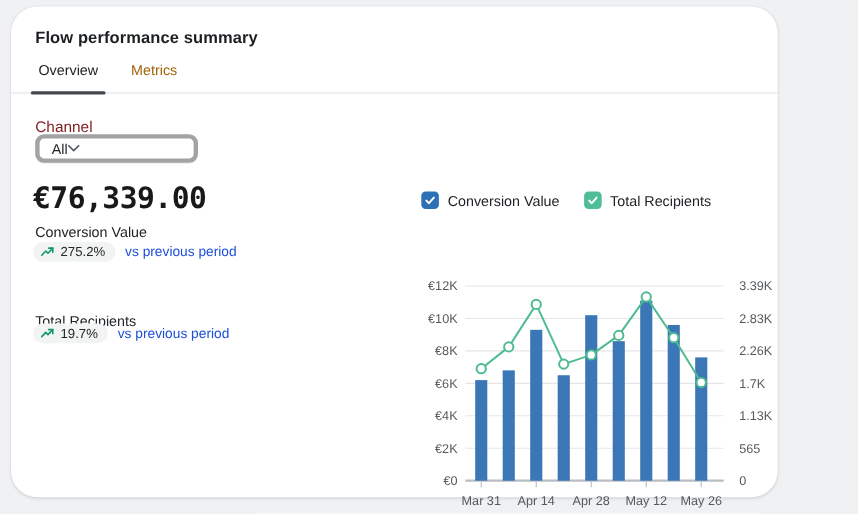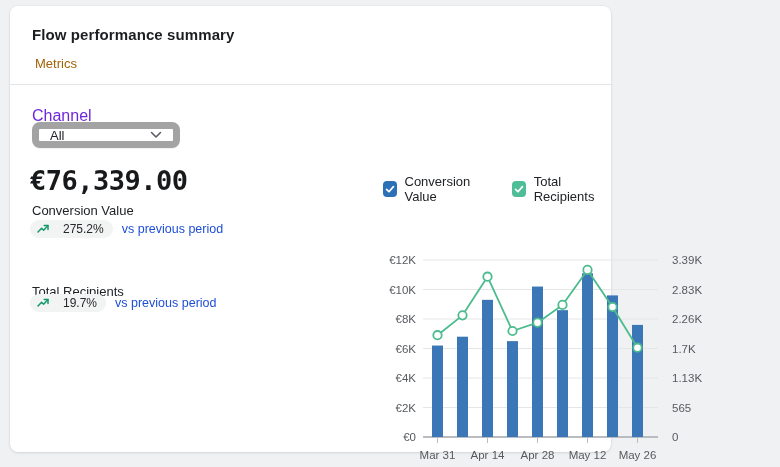--- a/index.html
+++ b/index.html
@@ -4,59 +4,59 @@
 <style>
   * { margin:0; padding:0; box-sizing:border-box; }
   html,body { width:780px; height:467px; overflow:hidden; }
   body {
     background:#f0f1f3;
     font-family:"Liberation Sans", sans-serif;
     color:#202327;
     position:relative;
   }
   .card {
-    position:absolute; left:10px; top:6px; width:601px; height:446px;
-    background:#ffffff; border-radius:8px;
+    position:absolute; left:10px; top:6px; width:697px; height:446px;
+    background:#ffffff; border-radius:24px;
     box-shadow:0 1px 3px rgba(0,0,0,.10), 0 0 0 1px rgba(0,0,0,.02);
   }
   .card-title {
     position:absolute; left:22px; top:20px;
     font-size:15px; font-weight:bold; color:#1c1f22; letter-spacing:.1px;
   }
   .tabs {
     position:absolute; left:0; right:0; top:48px;
     display:flex; gap:28px; padding-left:24px;
     border-bottom:1px solid #e4e5e7;
   }
   .tab {
     position:relative; font-size:13px; color:#a16207;
     padding:2px 1px 13px; cursor:pointer; white-space:nowrap;
   }
   .tab.active { color:#202327; }
   .tab.active::after {
     content:""; position:absolute; left:-6px; right:-6px; bottom:-2px;
     height:3px; background:#43484d; border-radius:3px;
   }
-  .field-label { position:absolute; left:22px; top:101px; font-size:16px; color:#6d28d9; }
+  .field-label { position:absolute; left:22px; top:101px; font-size:14px; color:#7f1d1d; }
   .select-box {
     position:absolute; left:22px; top:116px; width:148px; height:26px;
-    border:7px solid #a3a3a3; border-radius:8px; background:#fff;
-    display:flex; align-items:center; justify-content:space-between;
+    border:4px solid #a3a3a3; border-radius:8px; background:#fff;
+    display:flex; align-items:center; 
     padding:0 11px; font-size:13px; color:#202327; cursor:pointer;
     box-shadow:0 1px 0 rgba(0,0,0,.05);
   }
   .metric-value {
     position:absolute; left:20px;
     font-family:"DejaVu Sans Mono", monospace;
     font-size:27px; color:#17191b; letter-spacing:-.5px; white-space:nowrap;
   }
   .metric-label { position:absolute; left:22px; font-size:13px; color:#202327; }
   .badge-row { position:absolute; left:20px; display:flex; align-items:center; gap:9px; }
   .pill {
-    display:inline-flex; align-items:center; gap:14px;
+    display:inline-flex; align-items:center; gap:6px;
     background:#f2f3f3; border-radius:10px; height:18px; padding:0 9px 0 7px;
     font-size:12px; color:#25282b;
   }
   .badge-suffix { font-size:12.5px; color:#1d4ed8; }
   .legend { position:absolute; left:373px; top:168px; display:flex; align-items:center; gap:22px; }
   .legend-item { display:flex; align-items:center; gap:8px; cursor:pointer; }
   .checkbox {
     width:16px; height:16px; border-radius:4px;
     display:inline-flex; align-items:center; justify-content:center;
   }
@@ -65,20 +65,21 @@
   svg text { font-family:"Liberation Sans", sans-serif; }
 </style>
 </head>
 <body>
 
 <div class="card">
 
   <div class="card-title">Flow performance summary</div>
 
   <div class="tabs">
+    <div class="tab active">Overview</div>
     <div class="tab">Metrics</div>
   </div>
 
   <div class="field-label">Channel</div>
 
   <div class="select-box">
     <span>All</span>
     <span style="display:inline-flex;">
       <svg width="12" height="8" viewBox="0 0 12 8">
           <polyline points="1.5,1.5 6,6 10.5,1.5" fill="none" stroke="#5a5f64" stroke-width="1.6" stroke-linecap="round" stroke-linejoin="round"></polyline>

